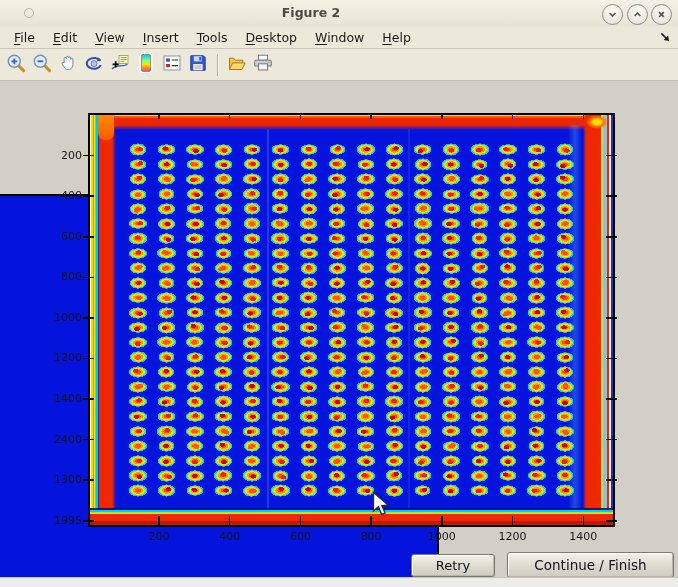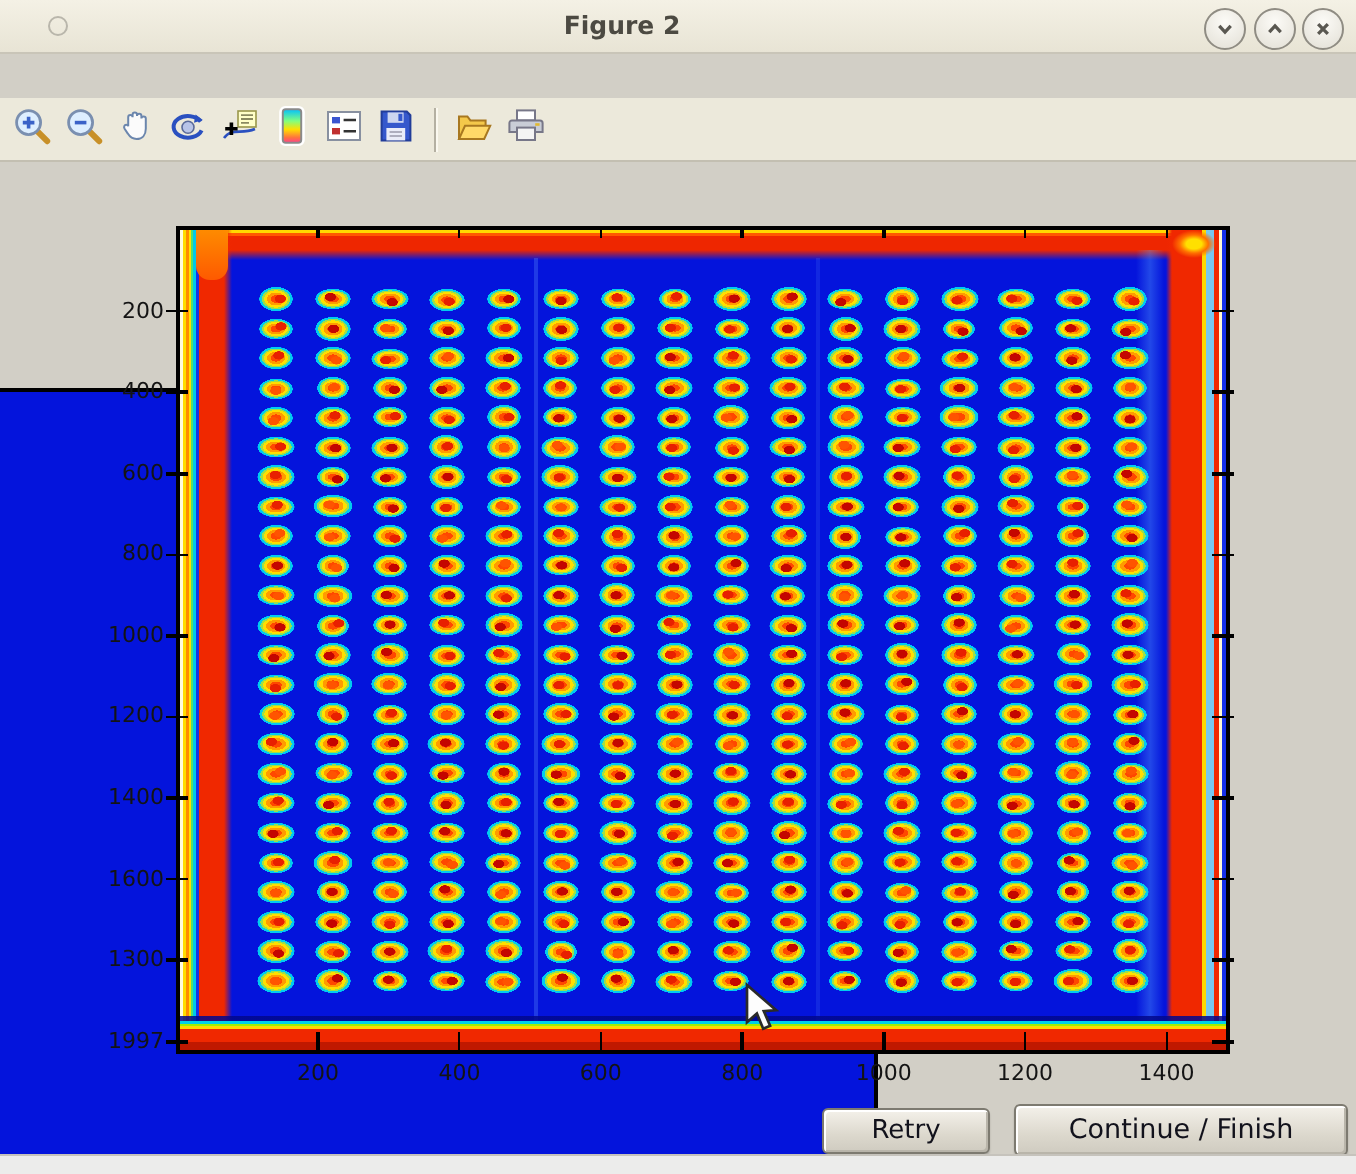--- a/index.html
+++ b/index.html
@@ -94,20 +94,34 @@
             </svg></span>
         </div>
         <div class="win-btn" style="right: 6px;">
           <span><svg width="11" height="11" viewBox="0 0 10 10">
               <path d="M2.8 2.8 L7.2 7.2 M7.2 2.8 L2.8 7.2" fill="none" stroke="#5a5851" stroke-width="1.5"></path>
             </svg></span>
         </div>
       </div>
   </div>
 
+  <div class="menubar" id="menubar">
+      <div class="menu-item"><u>F</u>ile</div>
+      <div class="menu-item"><u>E</u>dit</div>
+      <div class="menu-item"><u>V</u>iew</div>
+      <div class="menu-item"><u>I</u>nsert</div>
+      <div class="menu-item"><u>T</u>ools</div>
+      <div class="menu-item"><u>D</u>esktop</div>
+      <div class="menu-item"><u>W</u>indow</div>
+      <div class="menu-item"><u>H</u>elp</div>
+      <div class="menubar-arrow"><svg width="12" height="12" viewBox="0 0 12 12">
+          <path d="M2.4 2.4 L7.2 7.2" stroke="#1c1c1c" stroke-width="1.6"></path>
+          <path d="M10 10 L4.6 9.1 L9.1 4.6 Z" fill="#1c1c1c"></path>
+        </svg></div>
+    </div>
 
   <div class="toolbar" id="toolbar">
       <div class="tool-btn">
         <span><svg width="20" height="20" viewBox="0 0 20 20">
             <line x1="12.6" y1="12.6" x2="17.6" y2="17.6" stroke="#c89028" stroke-width="3" stroke-linecap="round"></line>
             <circle cx="8.3" cy="8.3" r="6" fill="#ddeeff" stroke="#7a8fb0" stroke-width="1.4"></circle>
             <path d="M5.4 8.3h5.8M8.3 5.4v5.8" stroke="#3a62c8" stroke-width="1.8"></path>
           </svg></span>
       </div>
       <div class="tool-btn">
@@ -628,27 +642,27 @@
       <div class="tick" style="left: 606px; top: 317.15px; width: 11px; height: 1.5px;"></div>
       <div class="axis-label y-label" style="left: 32px; top: 310.9px;">1000</div>
       <div class="tick" style="left: 83px; top: 357.725px; width: 11px; height: 1.5px;"></div>
       <div class="tick" style="left: 606px; top: 357.725px; width: 11px; height: 1.5px;"></div>
       <div class="axis-label y-label" style="left: 32px; top: 351.475px;">1200</div>
       <div class="tick" style="left: 83px; top: 398.3px; width: 11px; height: 1.5px;"></div>
       <div class="tick" style="left: 606px; top: 398.3px; width: 11px; height: 1.5px;"></div>
       <div class="axis-label y-label" style="left: 32px; top: 392.05px;">1400</div>
       <div class="tick" style="left: 83px; top: 438.875px; width: 11px; height: 1.5px;"></div>
       <div class="tick" style="left: 606px; top: 438.875px; width: 11px; height: 1.5px;"></div>
-      <div class="axis-label y-label" style="left: 32px; top: 432.625px;">1600</div>
+      <div class="axis-label y-label" style="left: 32px; top: 432.625px;">2400</div>
       <div class="tick" style="left: 83px; top: 479.45px; width: 11px; height: 1.5px;"></div>
       <div class="tick" style="left: 606px; top: 479.45px; width: 11px; height: 1.5px;"></div>
       <div class="axis-label y-label" style="left: 32px; top: 473.2px;">1300</div>
       <div class="tick" style="left: 83px; top: 520.025px; width: 11px; height: 1.5px;"></div>
       <div class="tick" style="left: 606px; top: 520.025px; width: 11px; height: 1.5px;"></div>
-      <div class="axis-label y-label" style="left: 32px; top: 513.775px;">1997</div>
+      <div class="axis-label y-label" style="left: 32px; top: 513.775px;">1995</div>
     </div>
 
   <div class="btn" style="left:507px;top:552px;width:167px;height:26px;font-size:13.5px;">Continue / Finish</div>
   <div class="btn" style="left:411px;top:554px;width:84px;height:23px;font-size:13px;">Retry</div>
 
   <svg class="cursor-svg" style="left:372px;top:491px" width="18" height="27" viewBox="0 0 12 18">
     <path d="M1 1 L1 13.4 L4.3 10.5 L6.4 15.6 L8.7 14.6 L6.6 9.7 L10.7 9.4 Z" fill="#fdfdfd" stroke="#2a2a2a" stroke-width="0.9"></path>
   </svg>
 
   <div class="bottom-strip"></div>

